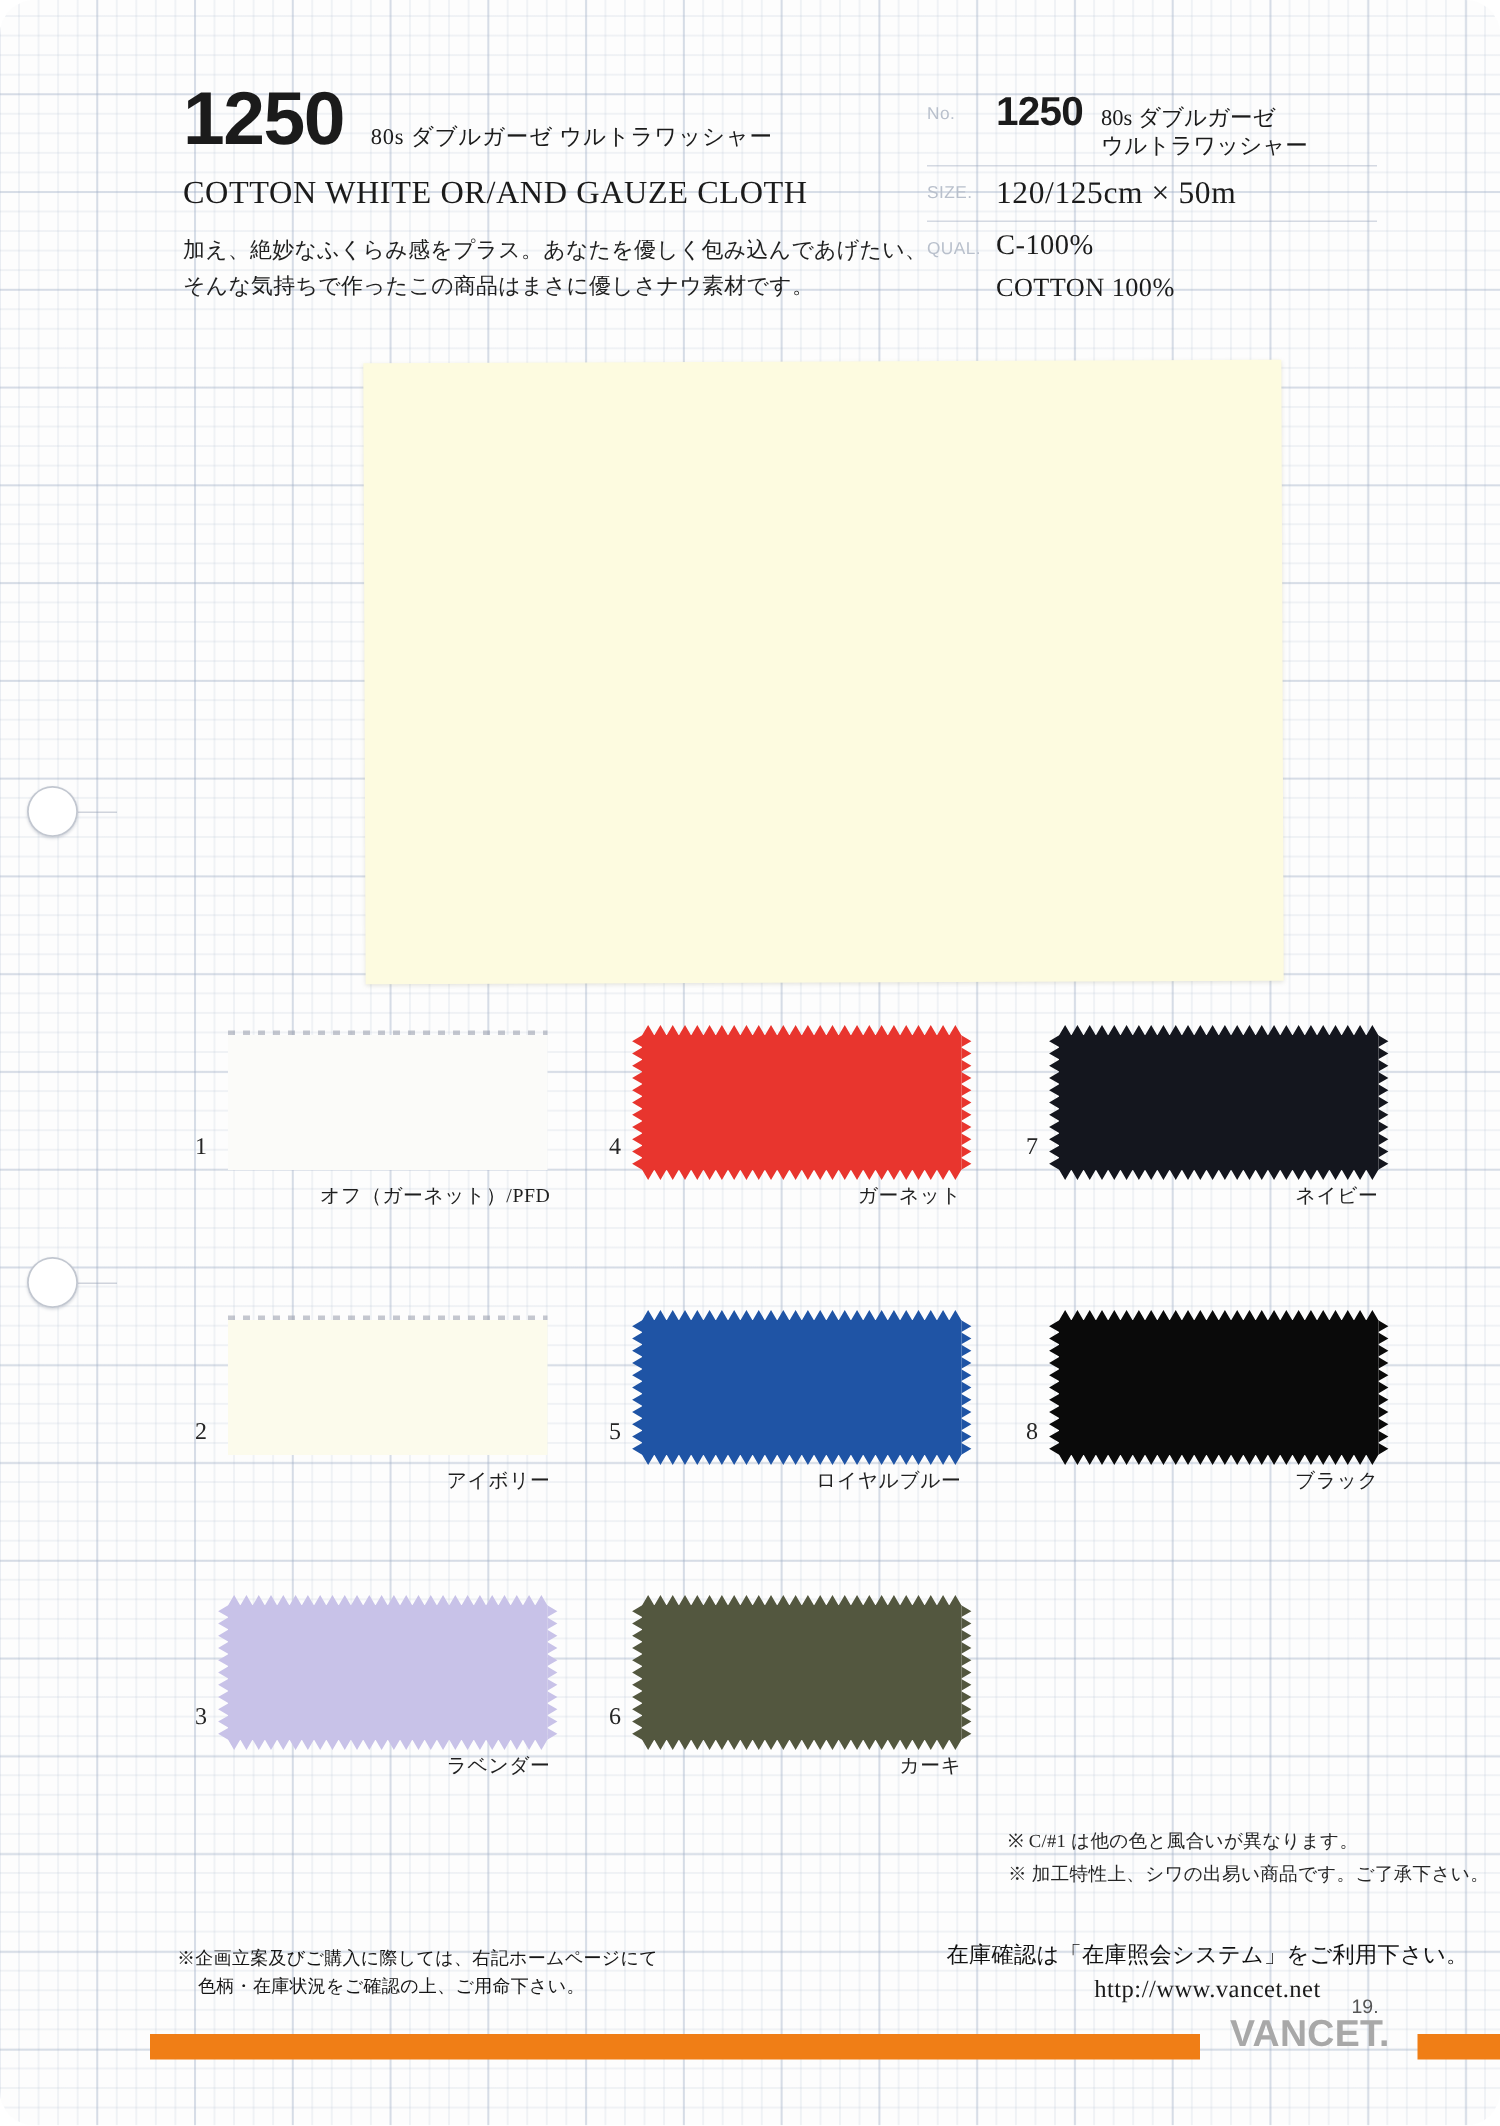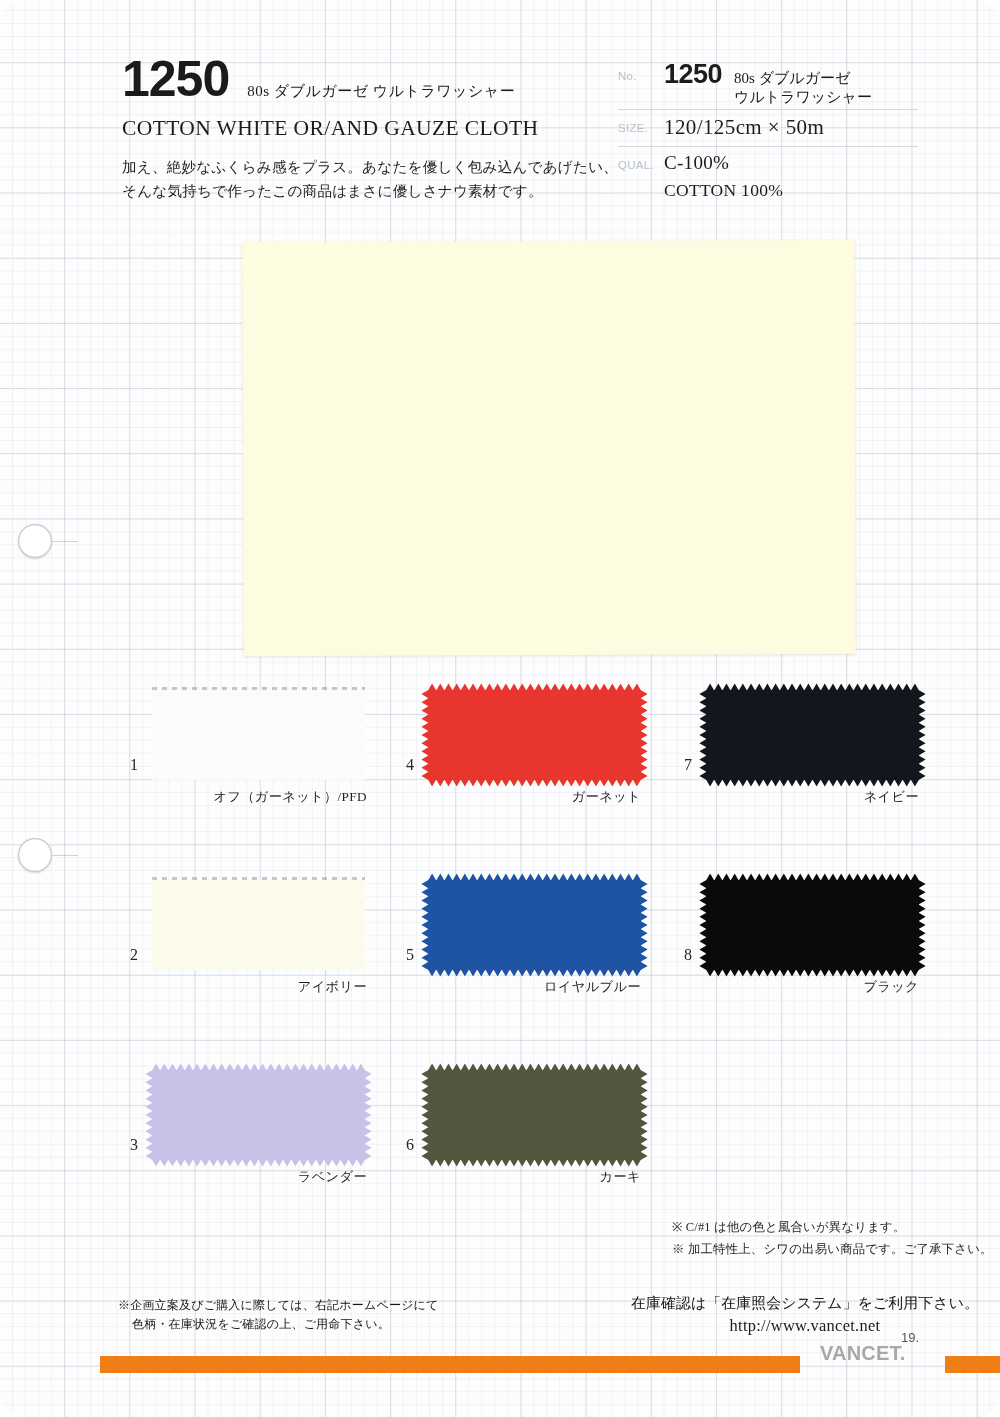--- a/index.html
+++ b/index.html
@@ -302,21 +302,21 @@
     width: 58px;
     height: 17px;
     background: #f07e16;
   }
   #brand {
     position: absolute;
     left: 820px;
     top: 1342px;
     font-family: "Liberation Sans", sans-serif;
     font-weight: bold;
-    font-size: 20px;
+    font-size: 25px;
     color: #a8a8a8;
     letter-spacing: 0.2px;
   }
 </style>
 </head>
 <body>
 
 <div id="page">
 
   <div class="ring-hole h1"></div>

